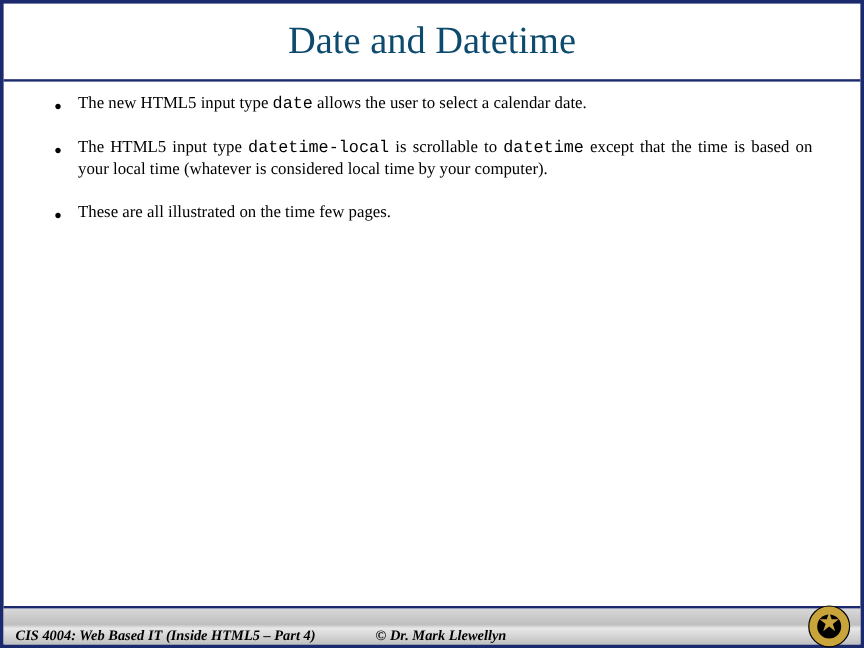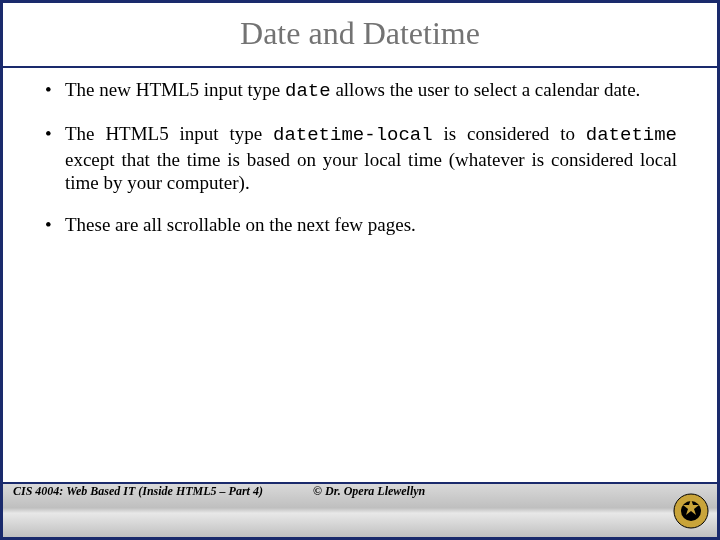--- a/index.html
+++ b/index.html
@@ -15,55 +15,55 @@
     width: 720px;
     height: 540px;
     border: 3px solid #1a2a6c;
     position: relative;
     display: flex;
     flex-direction: column;
   }
   .title {
     text-align: center;
     font-size: 32px;
-    color: #737373;
+    color: #0c4a6e;
     padding: 12px 0 14px 0;
     border-bottom: 2px solid #1a2a6c;
     font-weight: normal;
   }
   .content {
     flex: 1;
     padding: 10px 40px 10px 40px;
   }
   ul.bullets {
     list-style: none;
   }
   ul.bullets > li {
     position: relative;
     padding-left: 22px;
     margin-bottom: 18px;
-    font-size: 19px;
+    font-size: 14px;
     line-height: 1.25;
     text-align: justify;
     color: #000;
   }
   ul.bullets > li::before {
     content: "•";
     position: absolute;
     left: 2px;
     top: 0;
     font-size: 19px;
   }
   .mono {
     font-family: "Courier New", Courier, monospace;
   }
   .footer {
-    height: 55px;
+    height: 32px;
     display: flex;
-    align-items: flex-start;
+    align-items: flex-end;
     background: linear-gradient(to bottom, #d9d9d9 0%, #bfbfbf 45%, #e8e8e8 55%, #c0c0c0 100%);
     border-top: 2px solid #1a2a6c;
     font-size: 12px;
     font-style: italic;
     font-weight: bold;
     padding: 0 10px;
     position: relative;
   }
   .footer .course {
     flex: 0 0 auto;
@@ -93,31 +93,31 @@
 
 <div class="slide">
   <h1 class="title">Date and Datetime</h1>
 
   <div class="content">
     <ul class="bullets">
       <li>
         <span>The new HTML5 input type </span><span class="mono">date</span><span> allows the user to select a calendar date.</span>
       </li>
       <li>
-        <span>The HTML5 input type </span><span class="mono">datetime-local</span><span> is considered to </span><span class="mono">datetime</span><span> except that the time is based on your local time (whatever is considered local time by your computer).</span>
+        <span>The HTML5 input type </span><span class="mono">datetime-local</span><span> is scrollable to </span><span class="mono">datetime</span><span> except that the time is based on your local time (whatever is considered local time by your computer).</span>
       </li>
       <li>
-        <span>These are all scrollable on the next few pages.</span>
+        <span>These are all illustrated on the time few pages.</span>
       </li>
     </ul>
   </div>
 
   <div class="footer">
     <div class="course">CIS 4004: Web Based IT (Inside HTML5 – Part 4)</div>
-    <div class="copy">© Dr. Opera Llewellyn</div>
+    <div class="copy">© Dr. Mark Llewellyn</div>
     <div class="logo">
       <svg viewBox="0 0 36 36" width="36" height="36">
         <circle cx="18" cy="18" r="17" fill="#c9a43a" stroke="#000" stroke-width="1"></circle>
         <circle cx="18" cy="18" r="10" fill="#000"></circle>
         <path d="M18 6 L20 12 L26 12 L21 16 L23 22 L18 18 L13 22 L15 16 L10 12 L16 12 Z" fill="#c9a43a"></path>
       </svg>
     </div>
   </div>
 </div>
 

